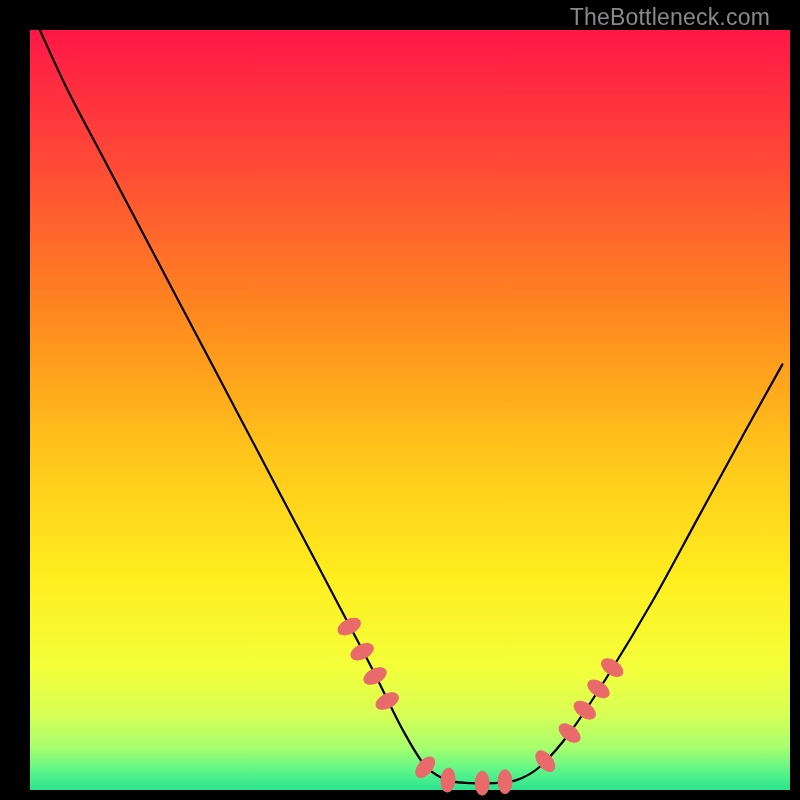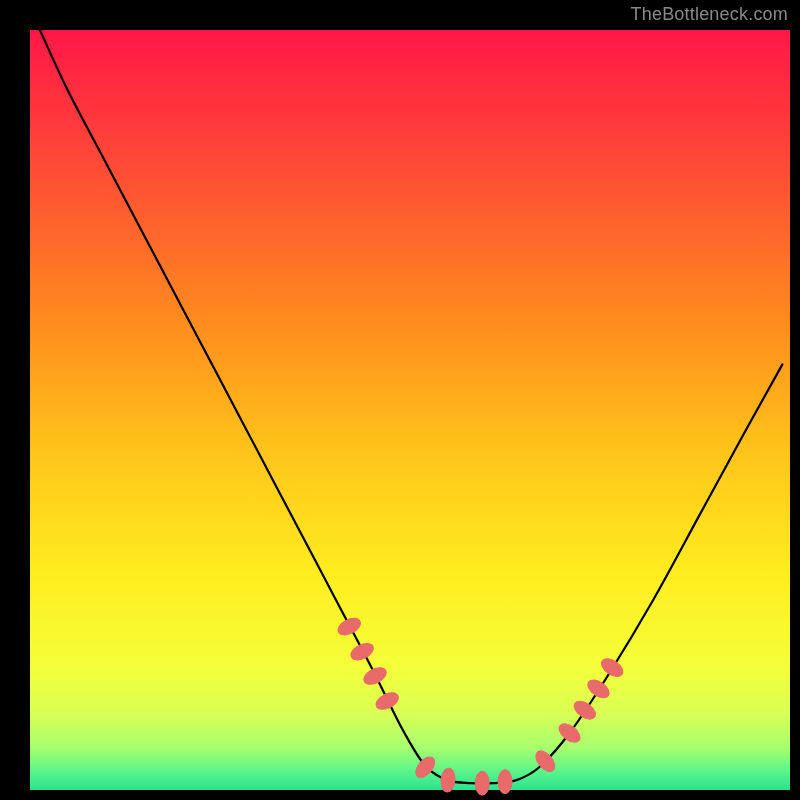--- a/index.html
+++ b/index.html
@@ -14,23 +14,23 @@
     position: absolute;
     left: 0;
     top: 0;
     width: 800px;
     height: 800px;
     background: #000;
   }
   .watermark {
     position: absolute;
     top: 4px;
-    right: 12px;
+    right: 30px;
     font-family: Arial, Helvetica, sans-serif;
-    font-size: 18px;
+    font-size: 23px;
     font-weight: 500;
     color: #88898a;
     letter-spacing: 0.2px;
   }
   svg {
     display: block;
   }
 </style>
 </head>
 <body>

